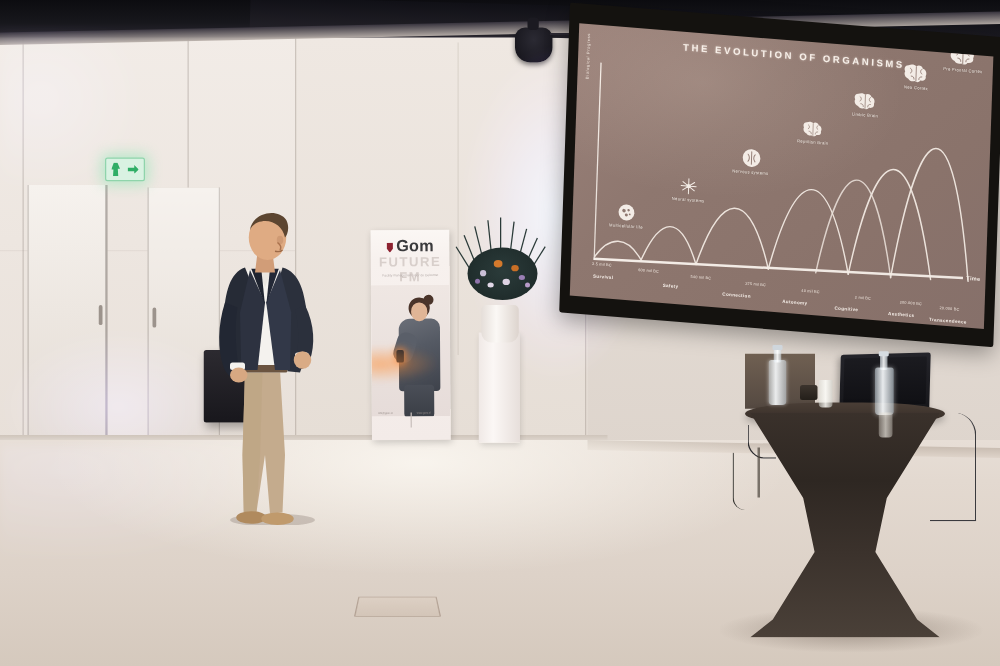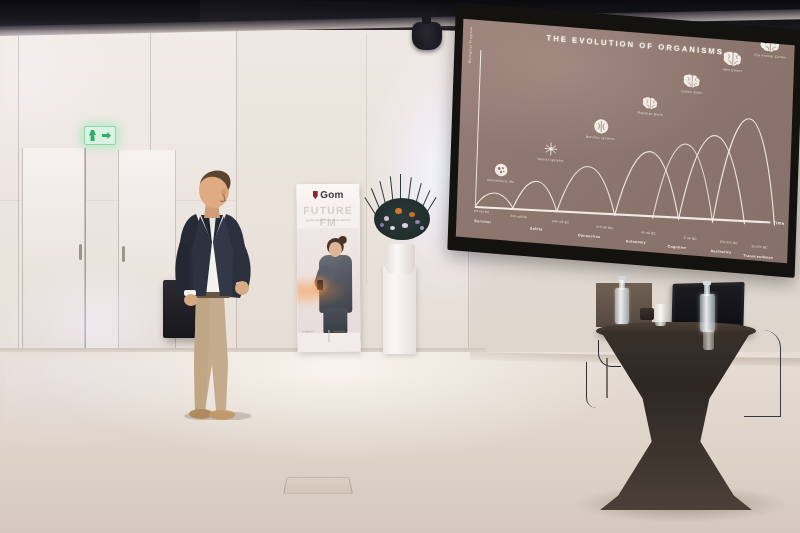--- a/index.html
+++ b/index.html
@@ -130,21 +130,21 @@
   .tick{position:absolute;font-size:3.1px;letter-spacing:.15px;color:#efe6de;white-space:nowrap;}
   .stage-lbl{position:absolute;font-size:3.6px;font-weight:700;letter-spacing:.3px;
     color:#f6efe9;white-space:nowrap;}
 
   
   .banner{position:absolute;left:297px;top:184px;width:63px;height:168px;
     background:linear-gradient(180deg,#fbf7f4 0%,#f7f1ee 14%,#f3ebe8 100%);
     box-shadow:1px 2px 6px rgba(0,0,0,.18);overflow:hidden;
     transform:rotate(-.4deg);}
   .banner-logo{position:absolute;left:0;right:0;top:5px;text-align:center;
-    font-size:10px;font-weight:700;color:#3a3a3c;letter-spacing:.2px;}
+    font-size:13px;font-weight:700;color:#3a3a3c;letter-spacing:.2px;}
   .crest{display:inline-block;width:6px;height:8px;margin-right:2px;vertical-align:-1px;
     background:#8d2230;clip-path:polygon(10% 0,90% 0,90% 62%,50% 100%,10% 62%);}
   .banner-head{position:absolute;left:0;right:0;top:20px;text-align:center;
     font-size:10.5px;font-weight:700;letter-spacing:1.2px;color:#d8cfcb;}
   .banner-sub{position:absolute;left:6px;right:6px;top:35px;text-align:center;
     font-size:2.6px;color:#b7aeab;line-height:1.6;}
   .banner-photo{position:absolute;left:0;top:44px;width:63px;height:105px;overflow:hidden;}
   .bp-bg{position:absolute;inset:0;background:linear-gradient(180deg,#efe7e3,#e6dcd9);}
   .bp-person{position:absolute;left:18px;top:10px;width:40px;height:95px;}
   .bp-hair{position:absolute;left:12px;top:0;width:17px;height:17px;border-radius:50%;

